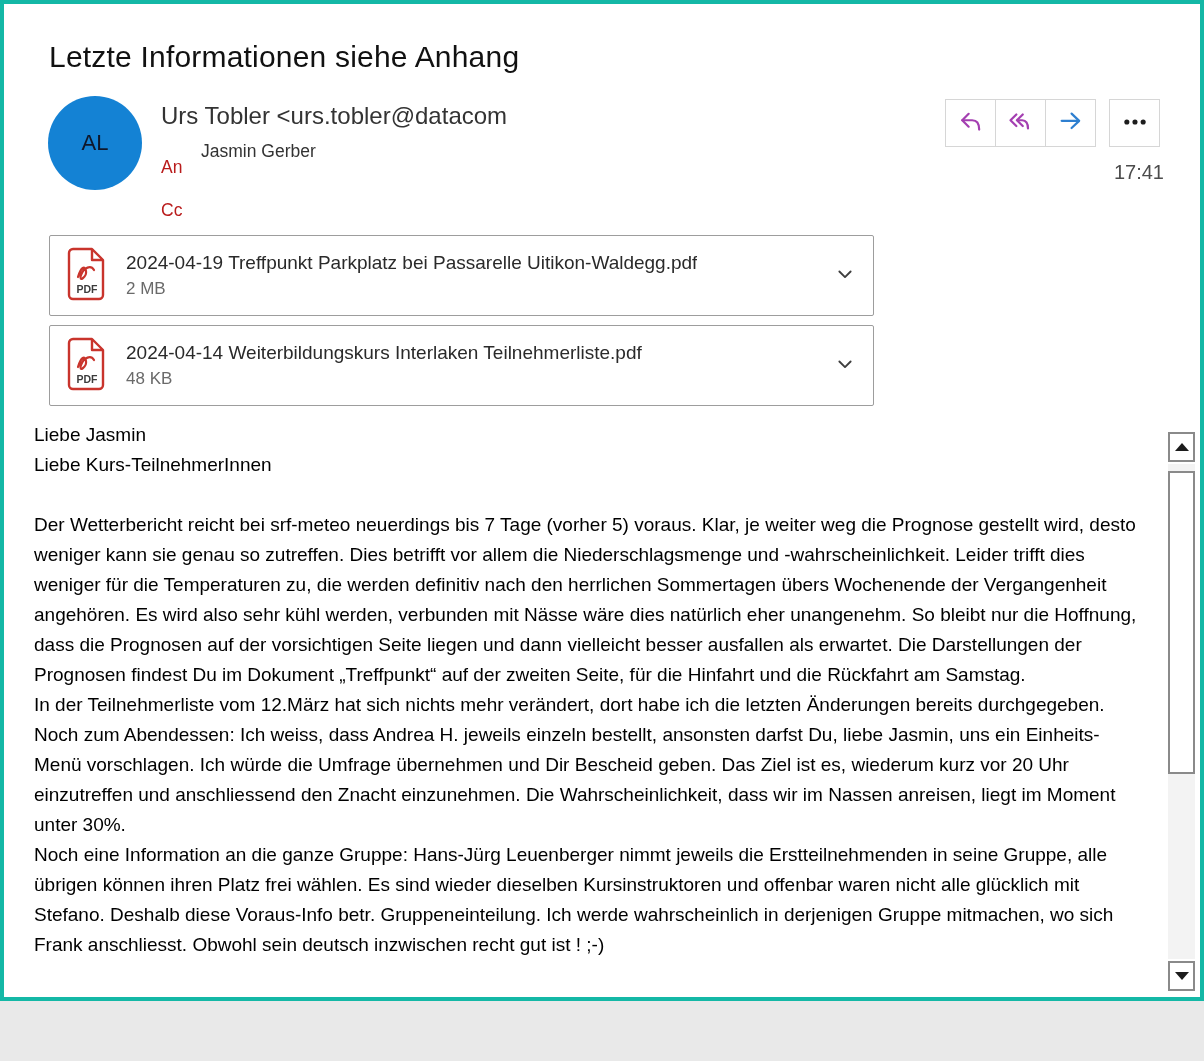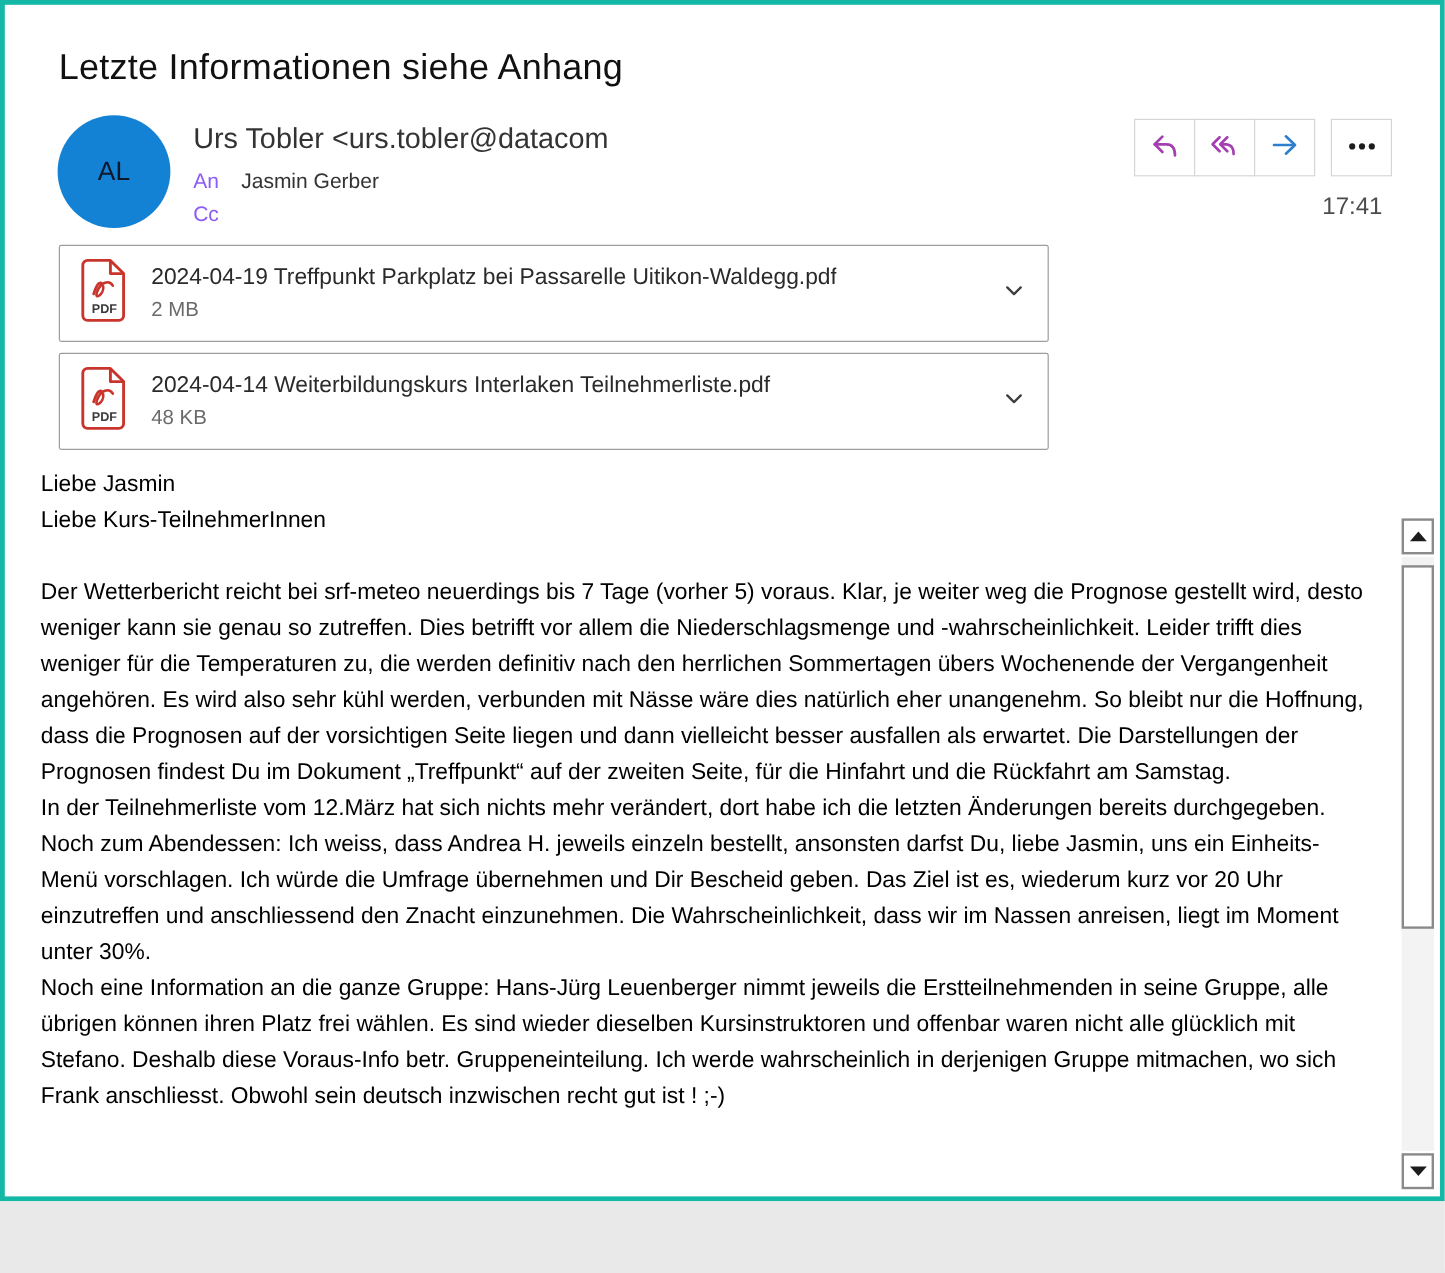--- a/index.html
+++ b/index.html
@@ -50,21 +50,21 @@
     overflow: hidden;
   }
   .recip-grid {
     margin-top: 11px;
     display: grid;
     grid-template-columns: 40px auto;
     row-gap: 6px;
     font-size: 17.5px;
     color: #333;
   }
-  .recip-label { color: #8b5cf6; }
+  .recip-label { color: #b91c1c; margin-top: 16px; }
   .cc-lines { line-height: 25px; }
   .cc-more { font-weight: 700; color: #222; }
 
   
   .actions {
     position: absolute;
     top: 95px;
     right: 40px;
     display: flex;
     align-items: flex-start;
@@ -78,21 +78,21 @@
     align-items: center;
     justify-content: center;
     cursor: pointer;
     padding: 0;
   }
   .action-btn + .action-btn.grouped { margin-left: -1px; }
   .more-btn { margin-left: 13px; }
   .timestamp {
     position: absolute;
     top: 157px;
-    right: 48px;
+    right: 36px;
     font-size: 20px;
     color: #4c4c4c;
   }
 
   
   .attachments { margin: 14px 44px 0 45px; }
   .attachment {
     width: 825px;
     height: 81px;
     border: 1px solid #9d9d9d;

